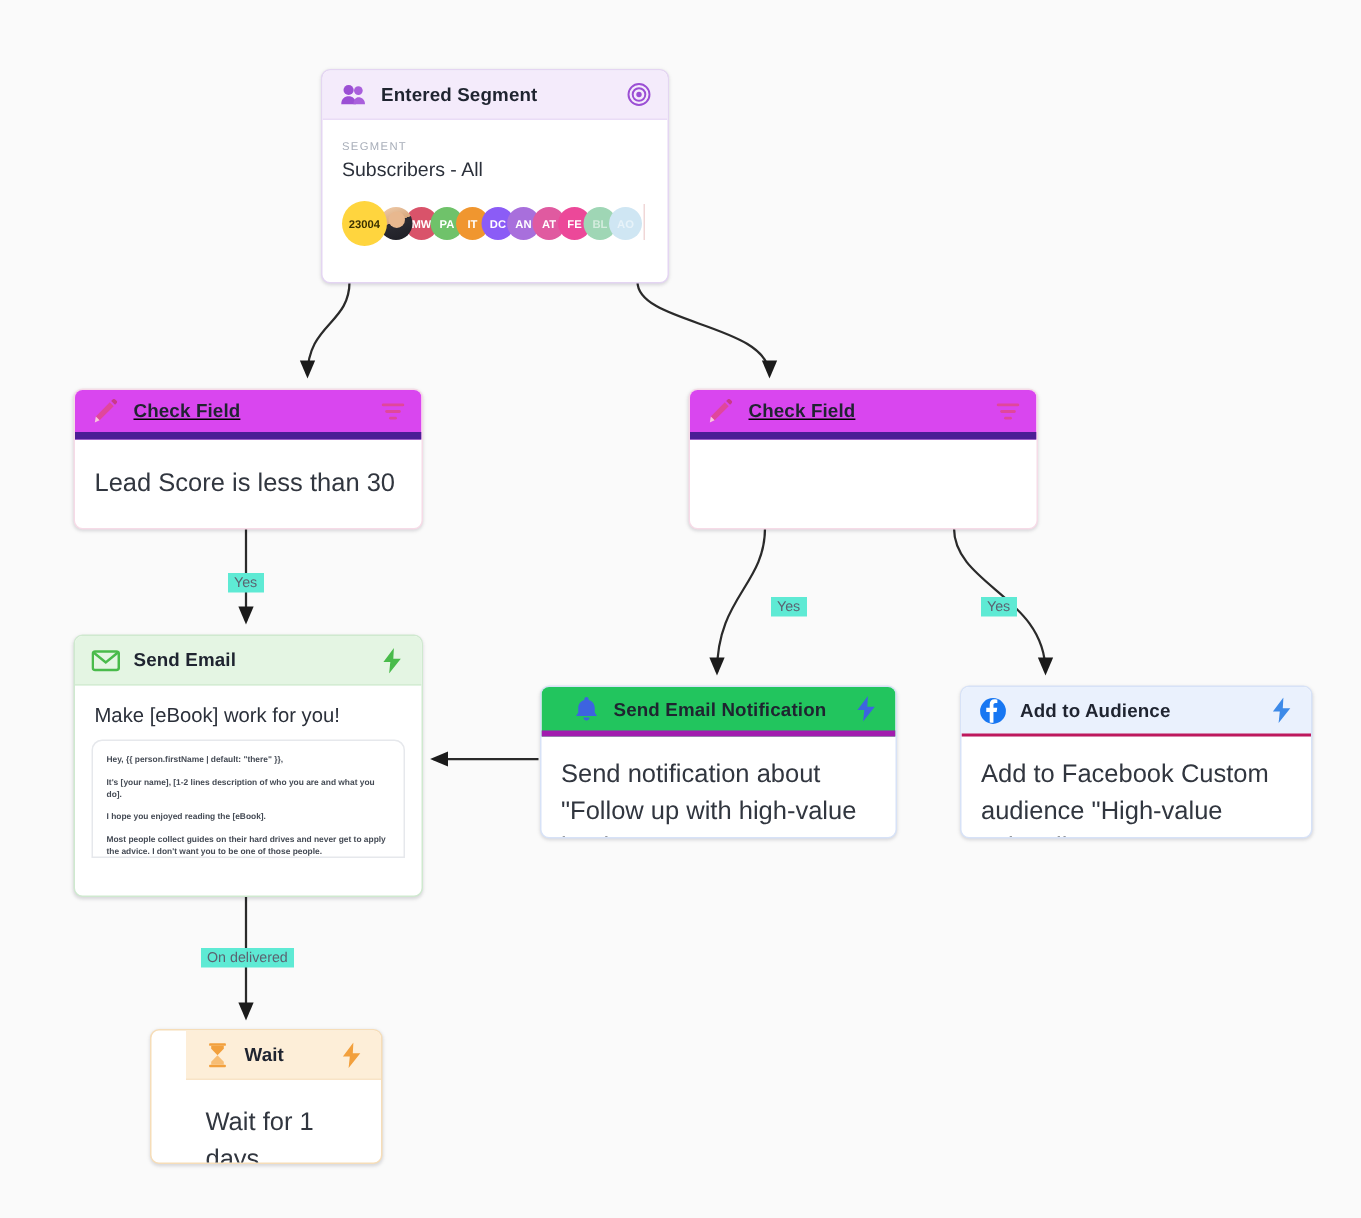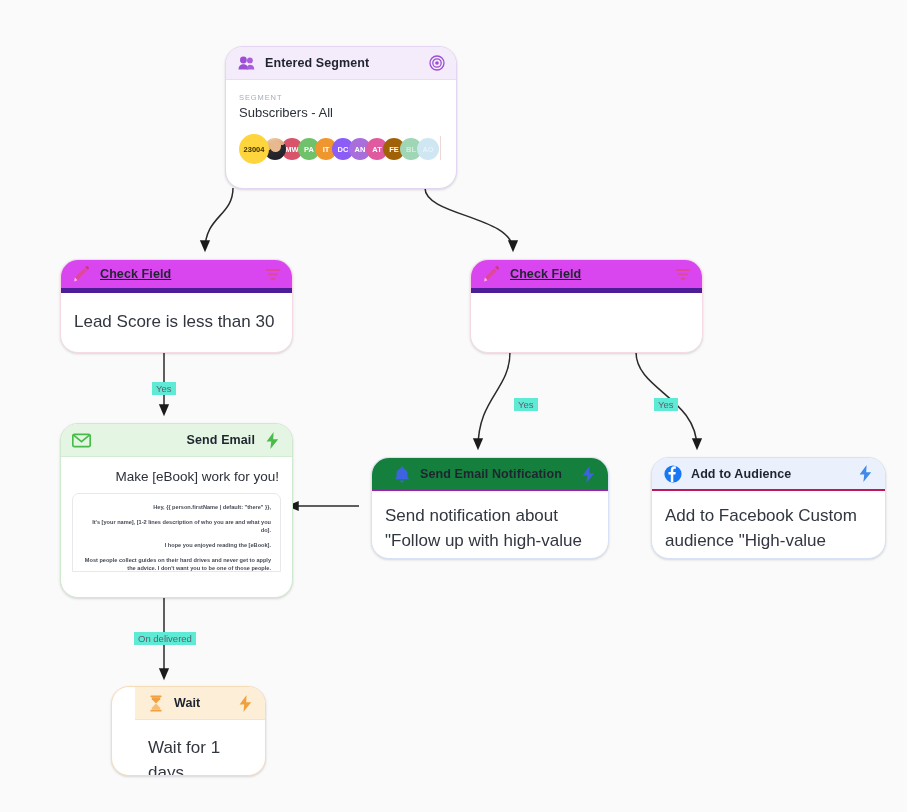--- a/index.html
+++ b/index.html
@@ -24,24 +24,23 @@
     position: absolute;
     left: 0;
     top: 0;
     width: 907px;
     height: 812px;
     pointer-events: none;
   }
   .node {
     position: absolute;
     background: #ffffff;
-    border-radius: 18px;
+    border-radius: 6px;
     box-shadow: 0 1px 3px rgba(16,24,40,0.10), 0 1px 2px rgba(16,24,40,0.06);
     overflow: hidden;
-    margin-left: 11px;
   }
   .node-header {
     display: flex;
     align-items: center;
     height: 33px;
     padding: 0 11px;
     box-sizing: border-box;
     gap: 9px;
   }
   .node-title {
@@ -135,21 +134,20 @@
     text-decoration: underline;
   }
   #node-check-left { left: 49px; top: 259px; }
   #node-check-right { left: 459px; top: 259px; }
   .node-check .node-body { padding-top: 17px; }
 
   
   #node-send-email {
     left: 49px; top: 423px; width: 231px; height: 173px;
     border: 1px solid #cfe9cf;
-    text-align: right;
   }
   #node-send-email .node-header {
     background: #e4f5e3;
     border-bottom: 1px solid #d4ecd3;
   }
   .email-subject {
     font-size: 13.5px;
     color: #2b303a;
     padding: 12px 13px 9px 13px;
   }
@@ -170,22 +168,22 @@
     color: #454b55;
     font-weight: bold;
   }
 
   
   #node-send-notification {
     left: 360px; top: 457px; width: 236px; height: 100px;
     border: 1px solid #d7e2f7;
   }
   #node-send-notification .node-header {
-    background: #15803d;
-    border-bottom: 1px solid #a21caf;
+    background: #22c55e;
+    border-bottom: 4px solid #a21caf;
     padding-left: 20px;
   }
 
   
   #node-add-audience {
     left: 640px; top: 457px; width: 233px; height: 100px;
     border: 1px solid #d7e2f7;
   }
   #node-add-audience .node-header {
     background: #eaf1fd;
@@ -269,21 +267,21 @@
       <div class="segment-value">Subscribers - All</div>
       <div class="avatar-row">
         <div class="count-badge">23004</div>
         <div class="avatar photo"></div>
         <div class="avatar" style="background:#d9536a">MW</div>
         <div class="avatar" style="background:#6fc26a">PA</div>
         <div class="avatar" style="background:#f0962f">IT</div>
         <div class="avatar" style="background:#8b5cf6">DC</div>
         <div class="avatar" style="background:#a86fdc">AN</div>
         <div class="avatar" style="background:#e05aa0">AT</div>
-        <div class="avatar" style="background:#a16207">FE</div>
+        <div class="avatar" style="background:#ec4899">FE</div>
         <div class="avatar" style="background:#9fd6b5;color:rgba(255,255,255,0.55)">BL</div>
         <div class="avatar" style="background:#cfe6f3;color:rgba(255,255,255,0.5)">AO</div>
         <span class="avatar-divider"></span>
       </div>
     </div>
   </div>
 
   <div class="node node-check" id="node-check-left">
     <div class="node-header">
       <span class="hdr-icon">

